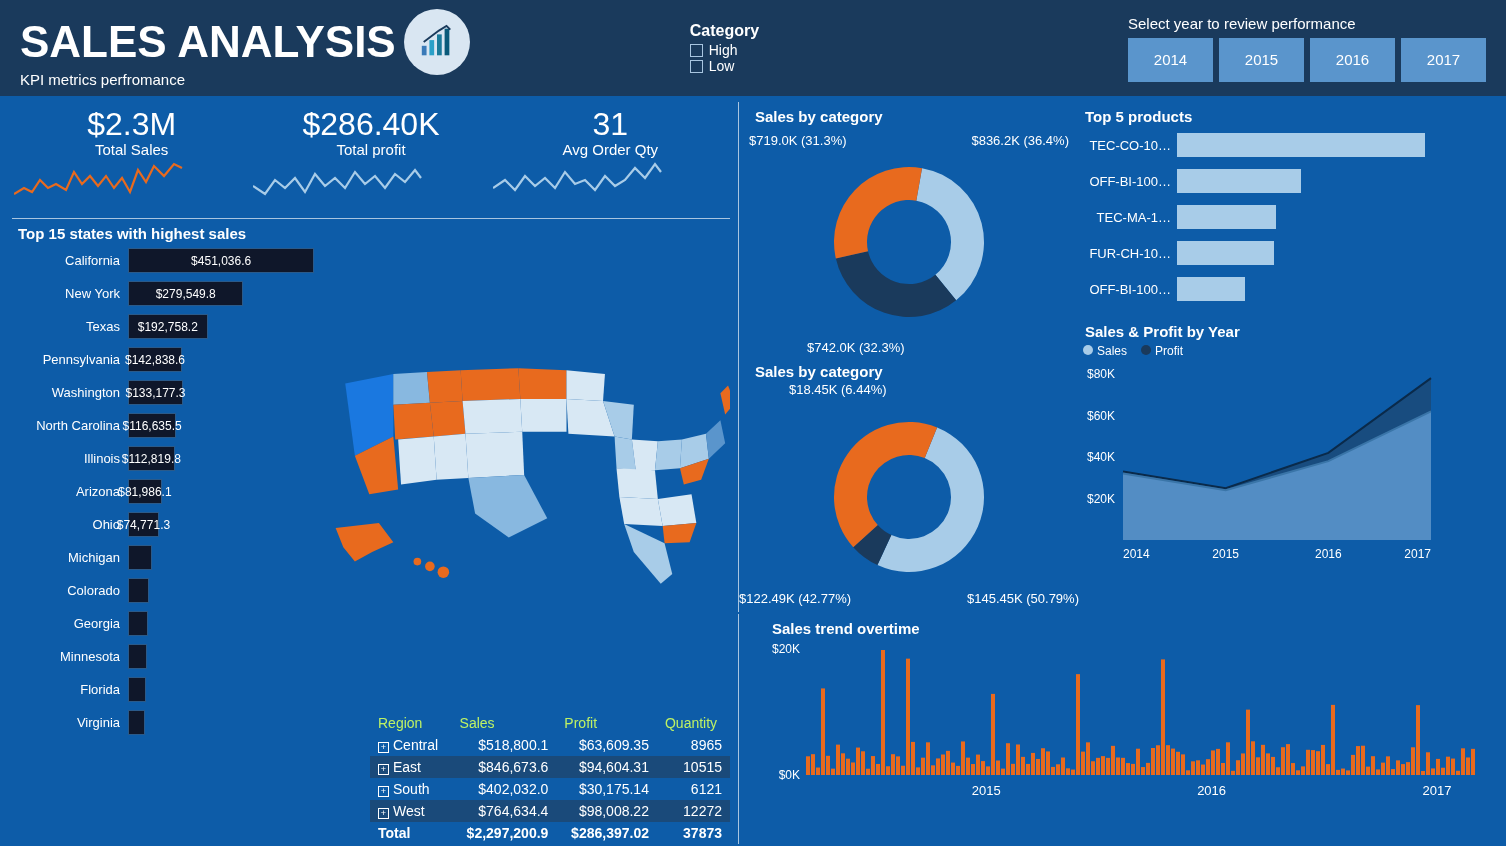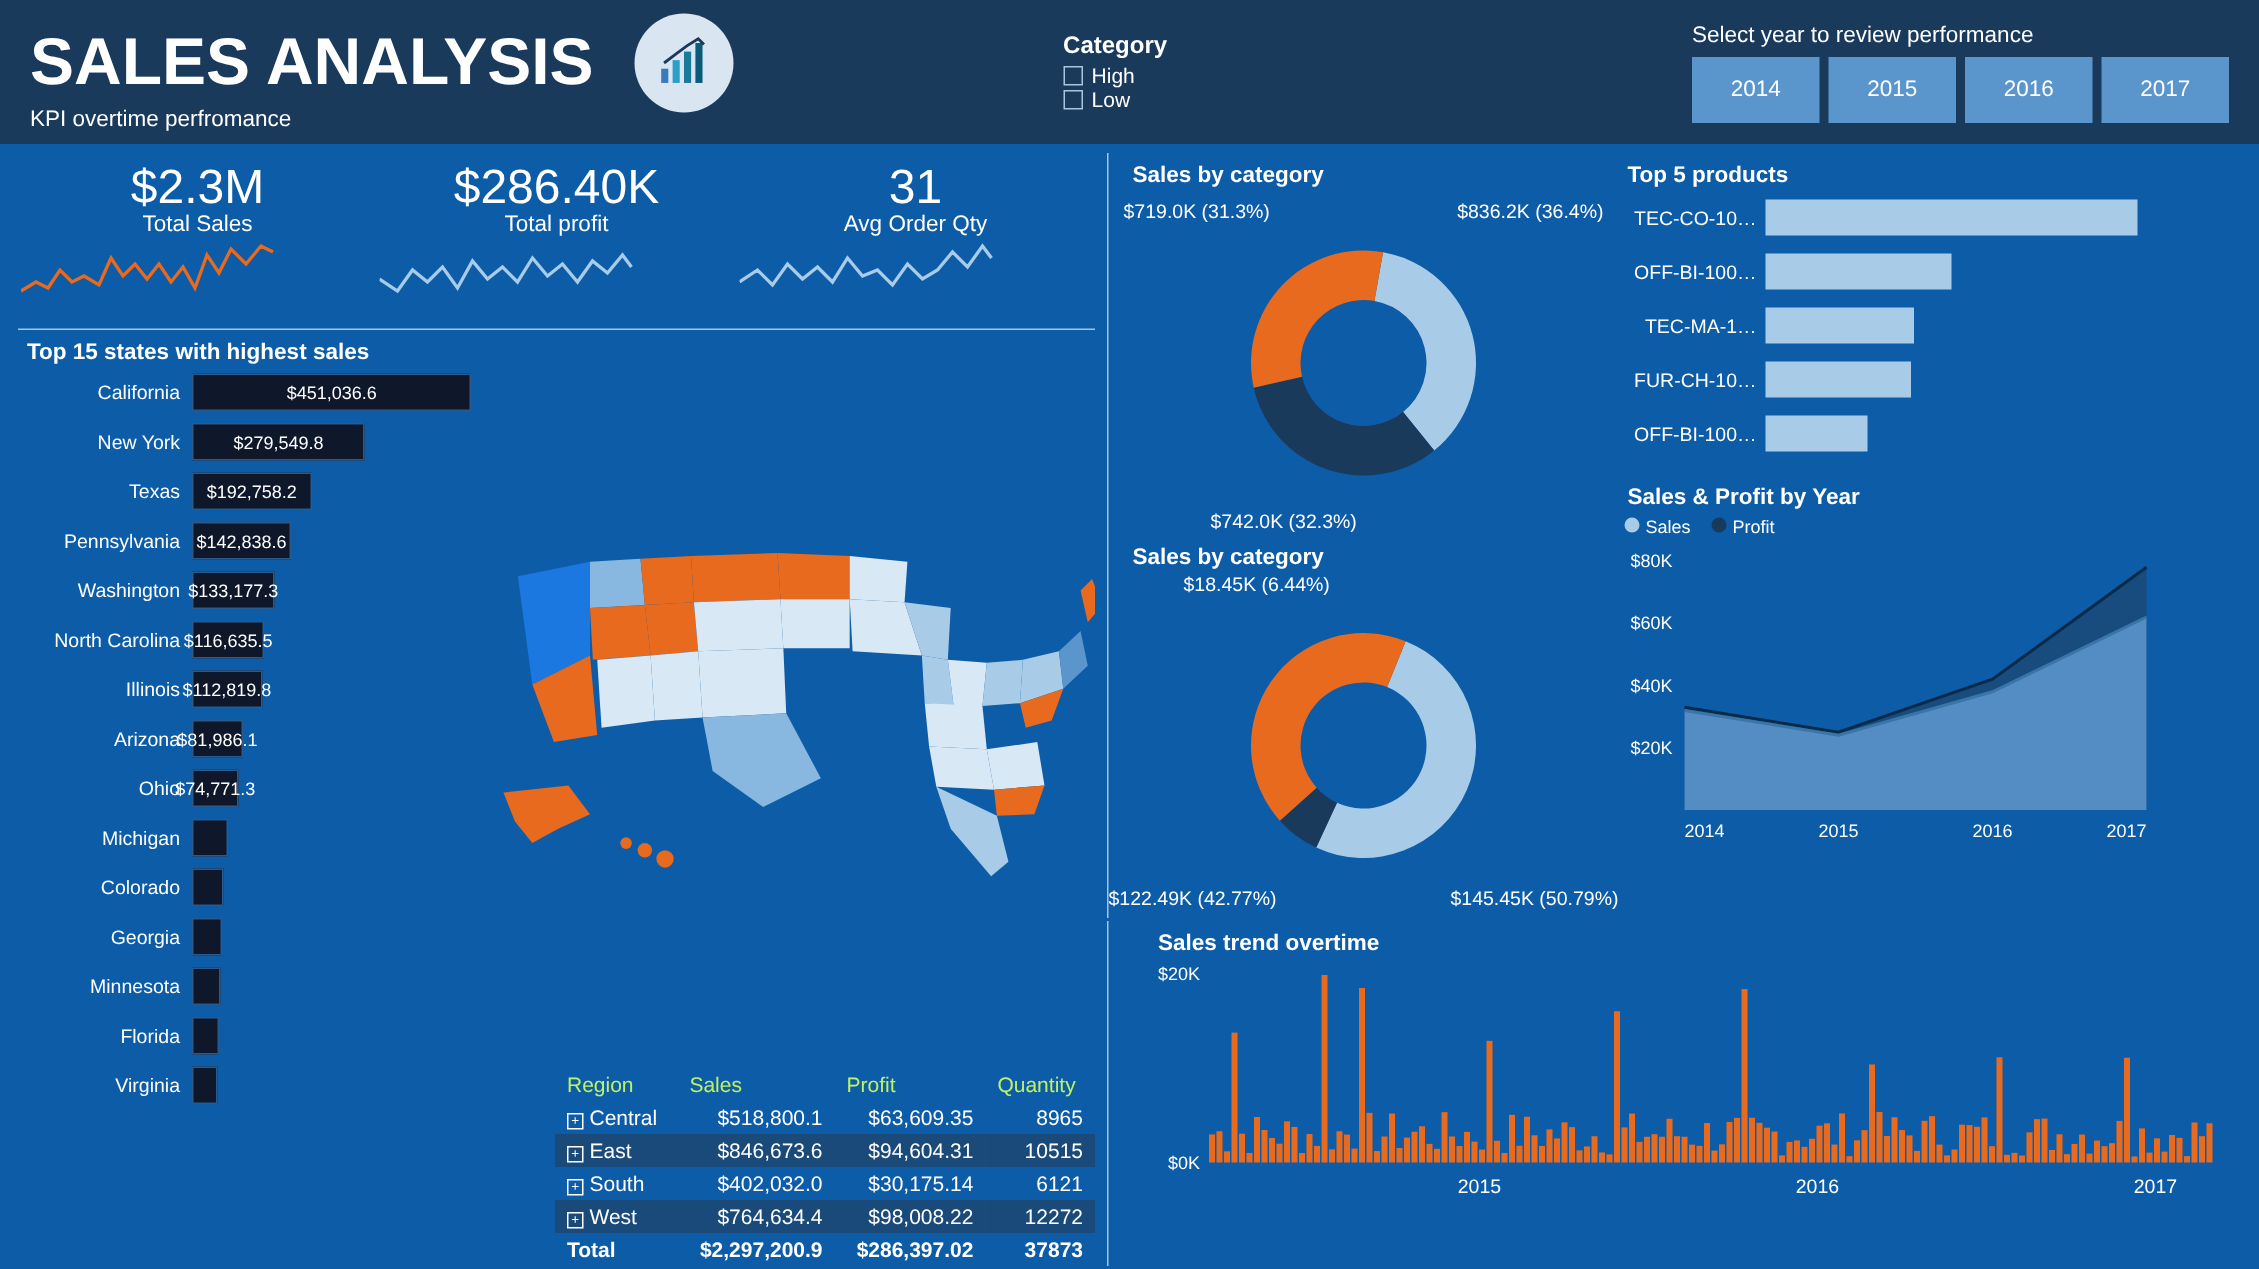--- a/index.html
+++ b/index.html
@@ -1,19 +1,19 @@
 <!DOCTYPE html>
 <html><head>
 <meta charset="utf-8">
 <style>
   * { box-sizing: border-box; margin: 0; padding: 0; }
   body { font-family: 'Segoe UI', Arial, sans-serif; background:#0d5ca8; width:1506px; height:846px; overflow:hidden; color:#fff; }
   .header { background:#1a3a5c; height:96px; display:flex; align-items:center; padding:8px 20px; gap:20px; }
   .title-block { flex:0 0 auto; }
-  .main-title { font-size:44px; font-weight:700; letter-spacing:0; display:flex; align-items:center; gap:23px;}
+  .main-title { font-size:44px; font-weight:700; letter-spacing:0; display:flex; align-items:center; gap:4px;}
   .main-sub { font-size:15px; margin-top:-4px;}
   .logo-circ { width:66px; height:66px; border-radius:50%; background:#d9e6f2; display:flex; align-items:center; justify-content:center; margin-left:4px;}
   .cat-block { margin-left:200px; }
   .cat-title { font-size:16px; font-weight:700; margin-bottom:2px;}
   .cat-opt { display:flex; align-items:center; gap:6px; font-size:14px;}
   .cat-box { width:13px; height:13px; border:1.5px solid #a8c5e0; background:transparent; }
   .year-block { margin-left:auto; }
   .year-label { font-size:15px; margin-bottom:6px;}
   .year-sel { display:flex; gap:6px; }
   .year-btn { width:85px; height:44px; background:#5a95cc; color:#fff; display:flex; align-items:center; justify-content:center; font-size:15px; cursor:pointer;}
@@ -65,21 +65,21 @@
       <span class="logo-circ">
         <svg width="38" height="38" viewBox="0 0 40 40">
           <rect x="4" y="24" width="5" height="10" fill="#3a7ab8"></rect>
           <rect x="12" y="18" width="5" height="16" fill="#2aa0c8"></rect>
           <rect x="20" y="12" width="5" height="22" fill="#1a7a9a"></rect>
           <rect x="28" y="6" width="5" height="28" fill="#0a5a7a"></rect>
           <polyline points="6,20 14,14 22,8 30,3 34,7" fill="none" stroke="#1a3a5c" stroke-width="2"></polyline>
         </svg>
       </span>
     </div>
-    <div class="main-sub">KPI overtime perfromance</div>
+    <div class="main-sub">KPI metrics perfromance</div>
   </div>
   <div class="cat-block">
     <div class="cat-title">Category</div>
     <div class="cat-opt">
         <span class="cat-box"></span>
         <span>High</span>
       </div>
     <div class="cat-opt">
         <span class="cat-box"></span>
         <span>Low</span>
@@ -139,21 +139,21 @@
           </div>
           <div class="state-row">
             <div class="state-name">Texas</div>
     <div class="state-bar-out">
               <div class="state-bar" style="width:79.61751739130435px">$192,758.2</div>
             </div>
           </div>
           <div class="state-row">
             <div class="state-name">Pennsylvania</div>
     <div class="state-bar-out">
-              <div class="state-bar" style="width:66px">$142,838.6</div>
+              <div class="state-bar" style="width:54px">$142,838.6</div>
             </div>
           </div>
           <div class="state-row">
             <div class="state-name">Washington</div>
     <div class="state-bar-out">
               <div class="state-bar" style="width:55.008015217391296px">$133,177.3</div>
             </div>
           </div>
           <div class="state-row">
             <div class="state-name">North Carolina</div>

